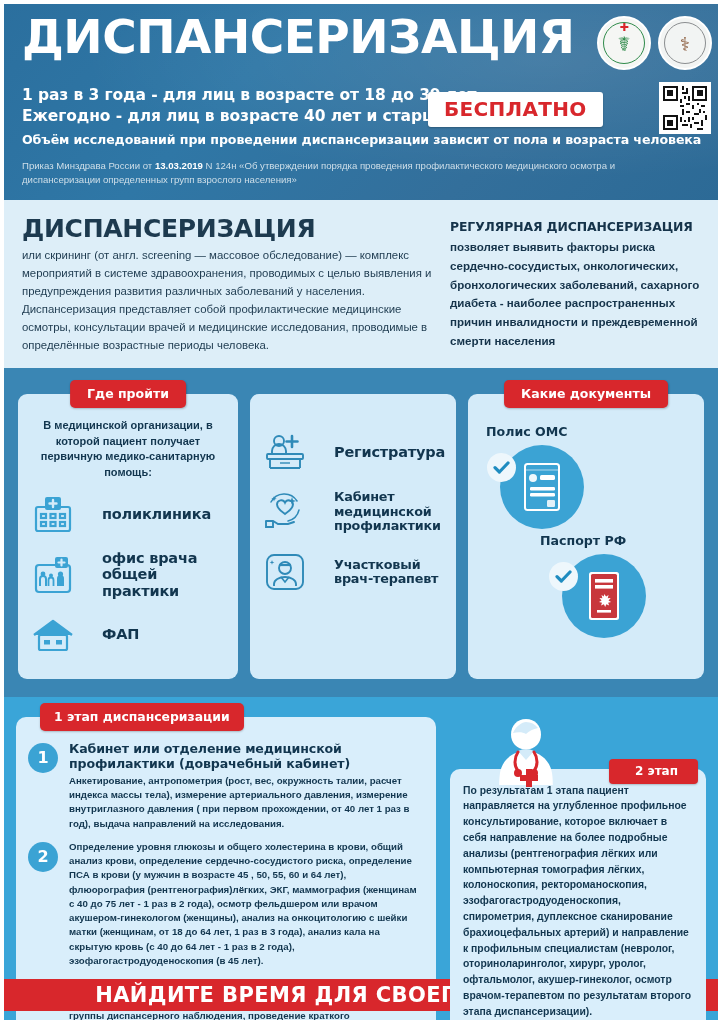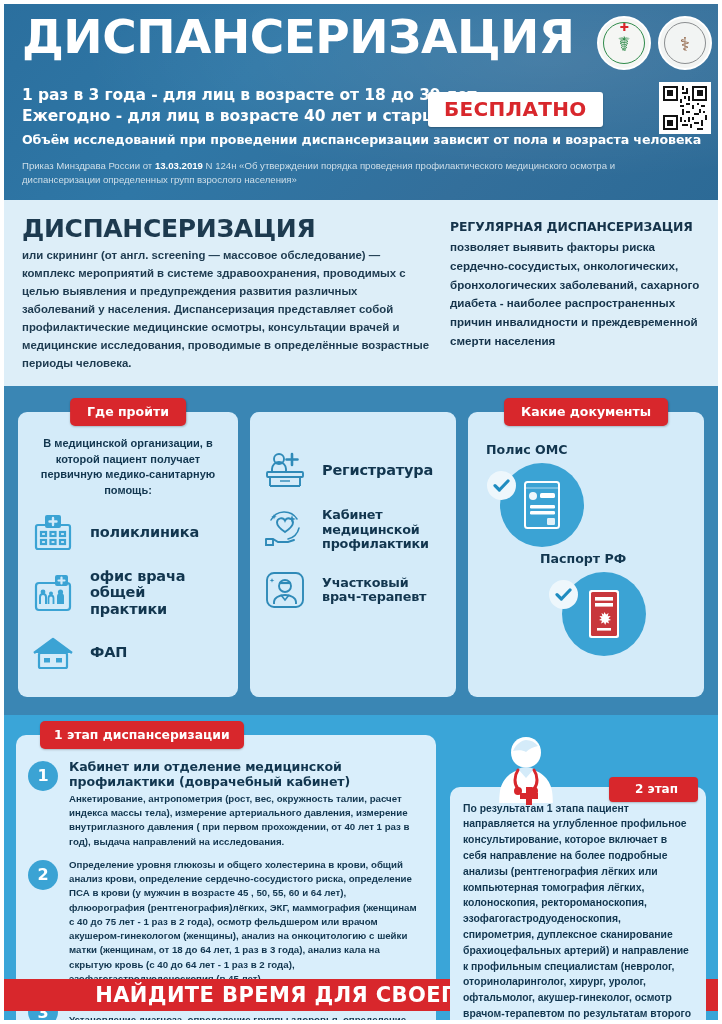--- a/index.html
+++ b/index.html
@@ -155,21 +155,21 @@
     color: #1d3a4f;
     letter-spacing: -0.3px;
     font-family: "DejaVu Sans", sans-serif;
     line-height: 1;
     margin-bottom: 5px;
   }
   .intro-body {
     font-size: 11.4px;
     line-height: 1.58;
     color: #1d3a4f;
-    font-weight: 700;
+    font-weight: 400;
   }
   .intro-h2 {
     font-size: 12.4px;
     font-weight: 800;
     color: #15334a;
     font-family: "DejaVu Sans", sans-serif;
     margin-bottom: 4px;
     letter-spacing: -0.1px;
   }
   .intro-body2 {
@@ -218,21 +218,21 @@
     font-weight: 700;
     color: #12364f;
     line-height: 1.42;
     margin: 10px 0 6px;
     text-align: center;
   }
 
   .opt-row {
     display: flex;
     align-items: center;
-    gap: 14px;
+    gap: 26px;
     margin: 8px 0 6px;
     min-height: 52px;
   }
   .opt-icon {
     width: 46px; height: 46px;
     flex: 0 0 46px;
     display: flex; align-items: center; justify-content: center;
   }
   .opt-label {
     font-size: 14.5px;

